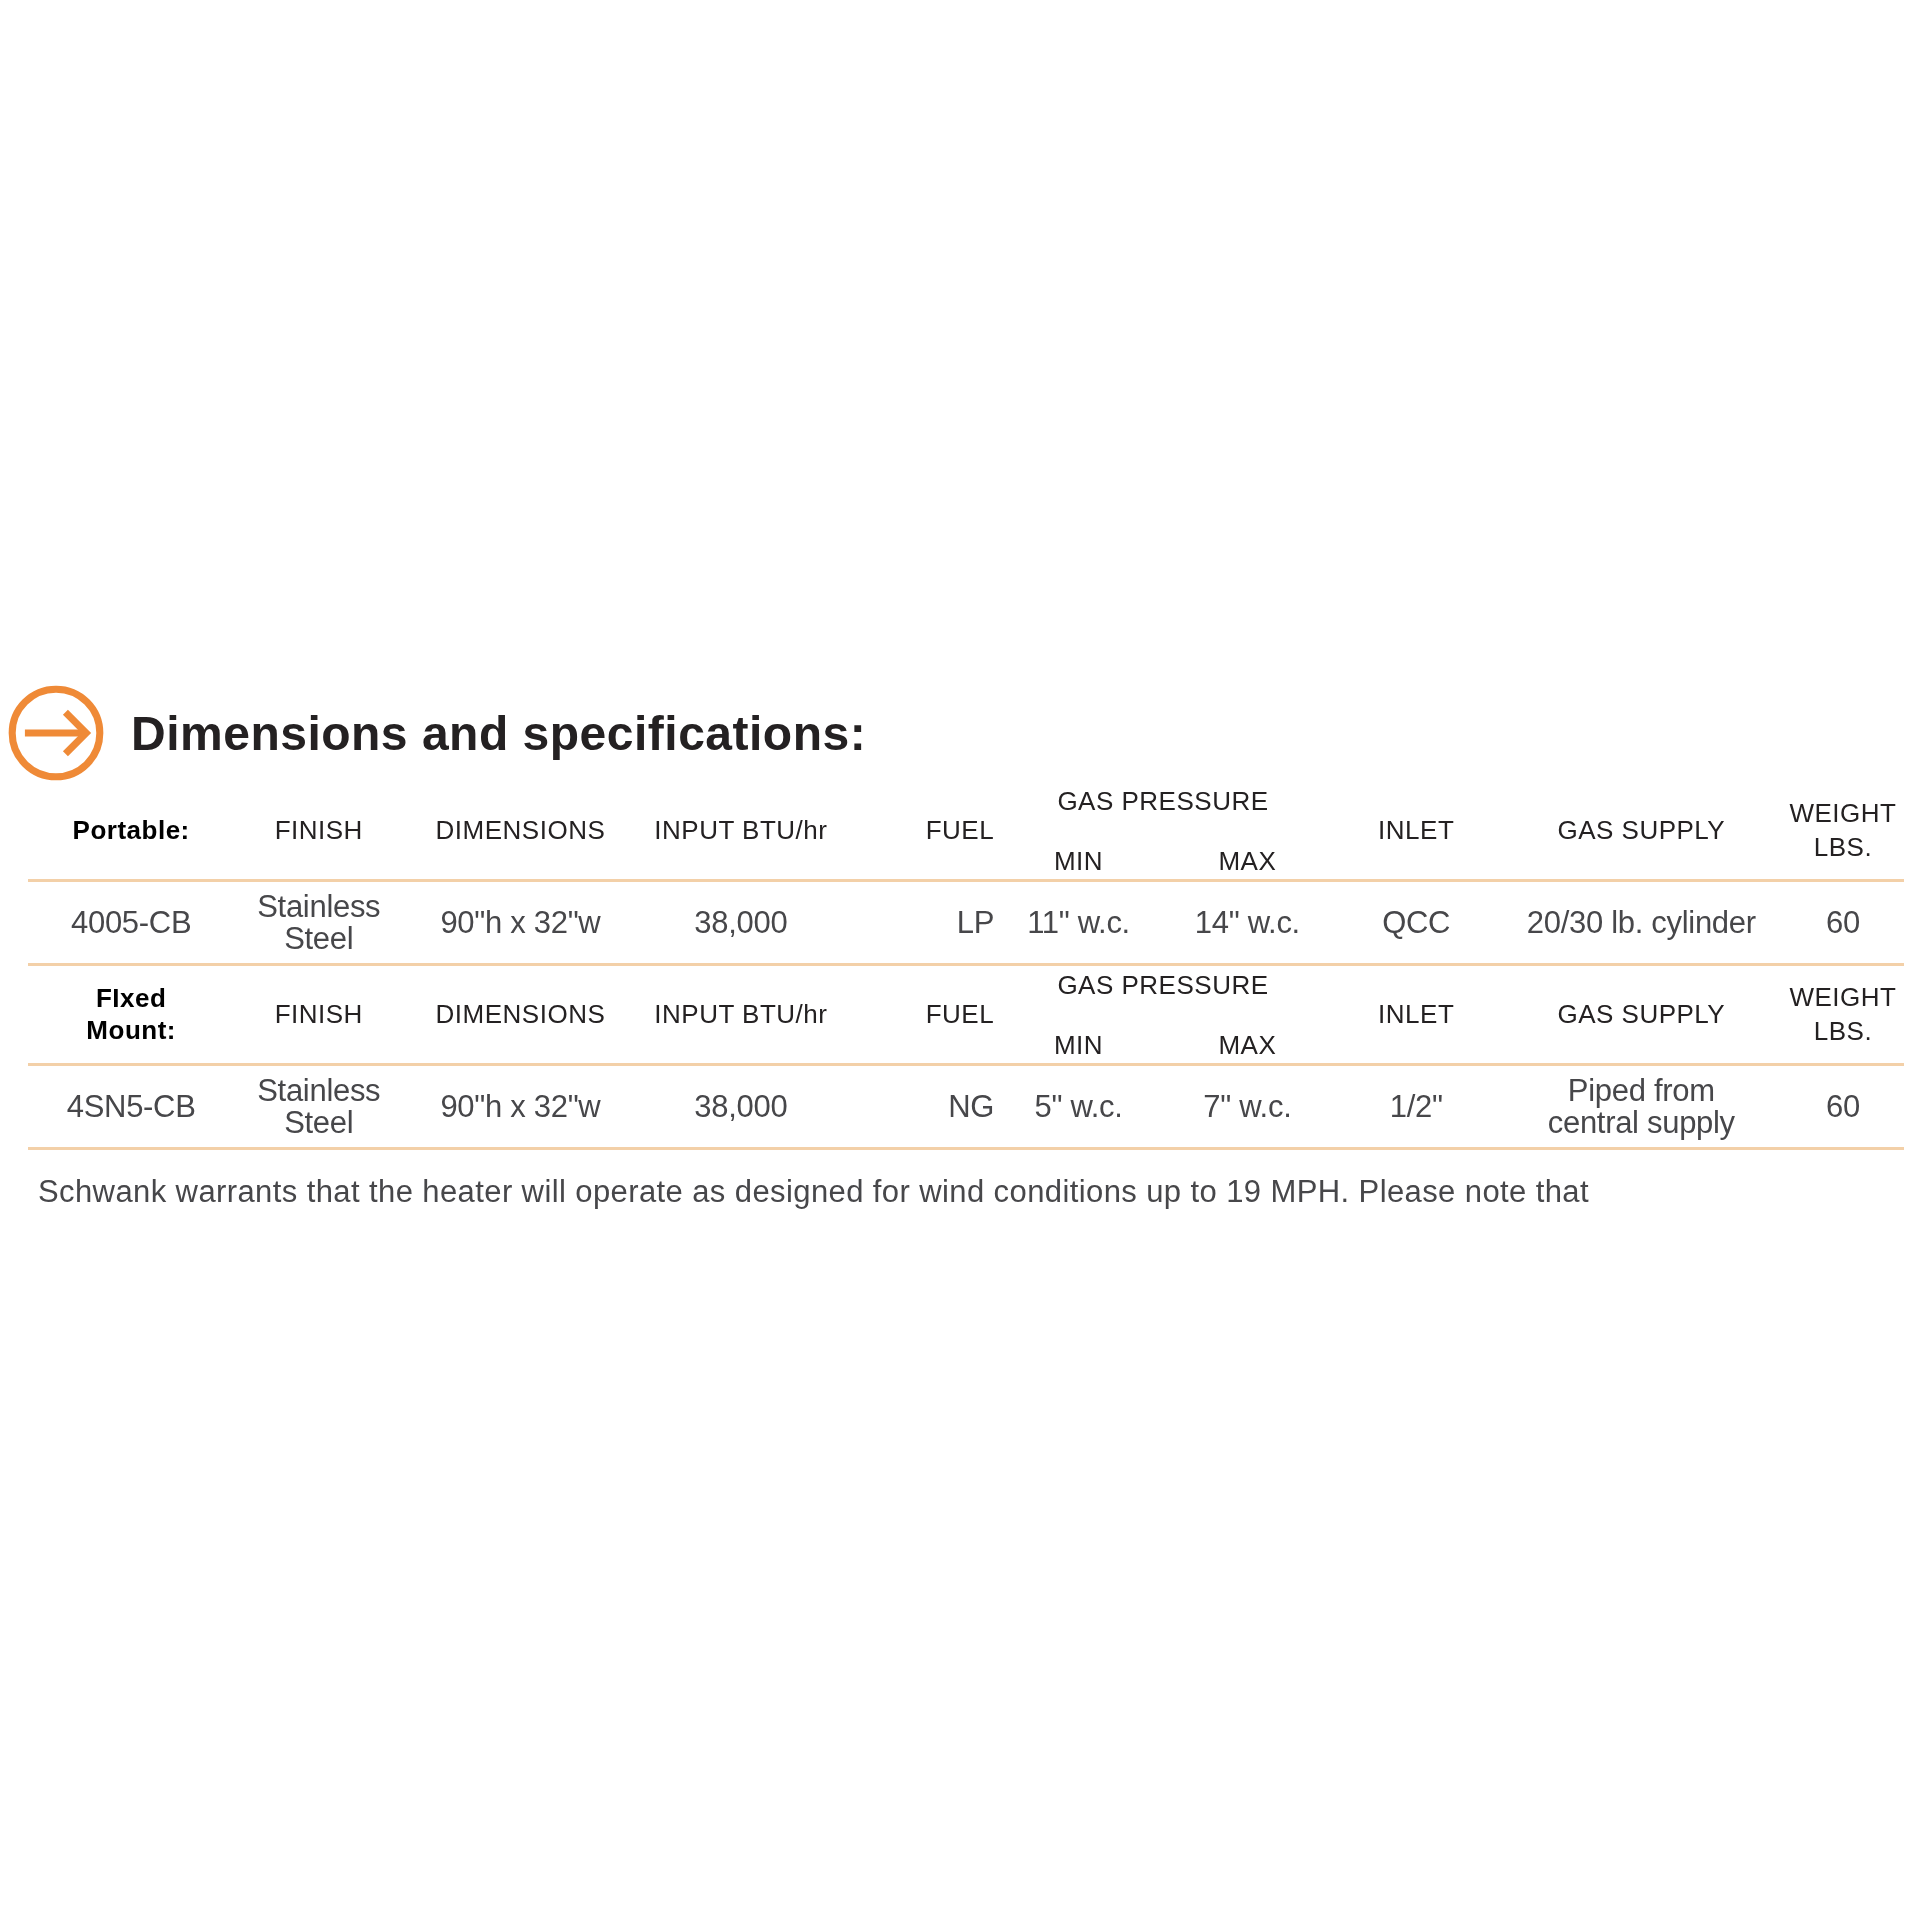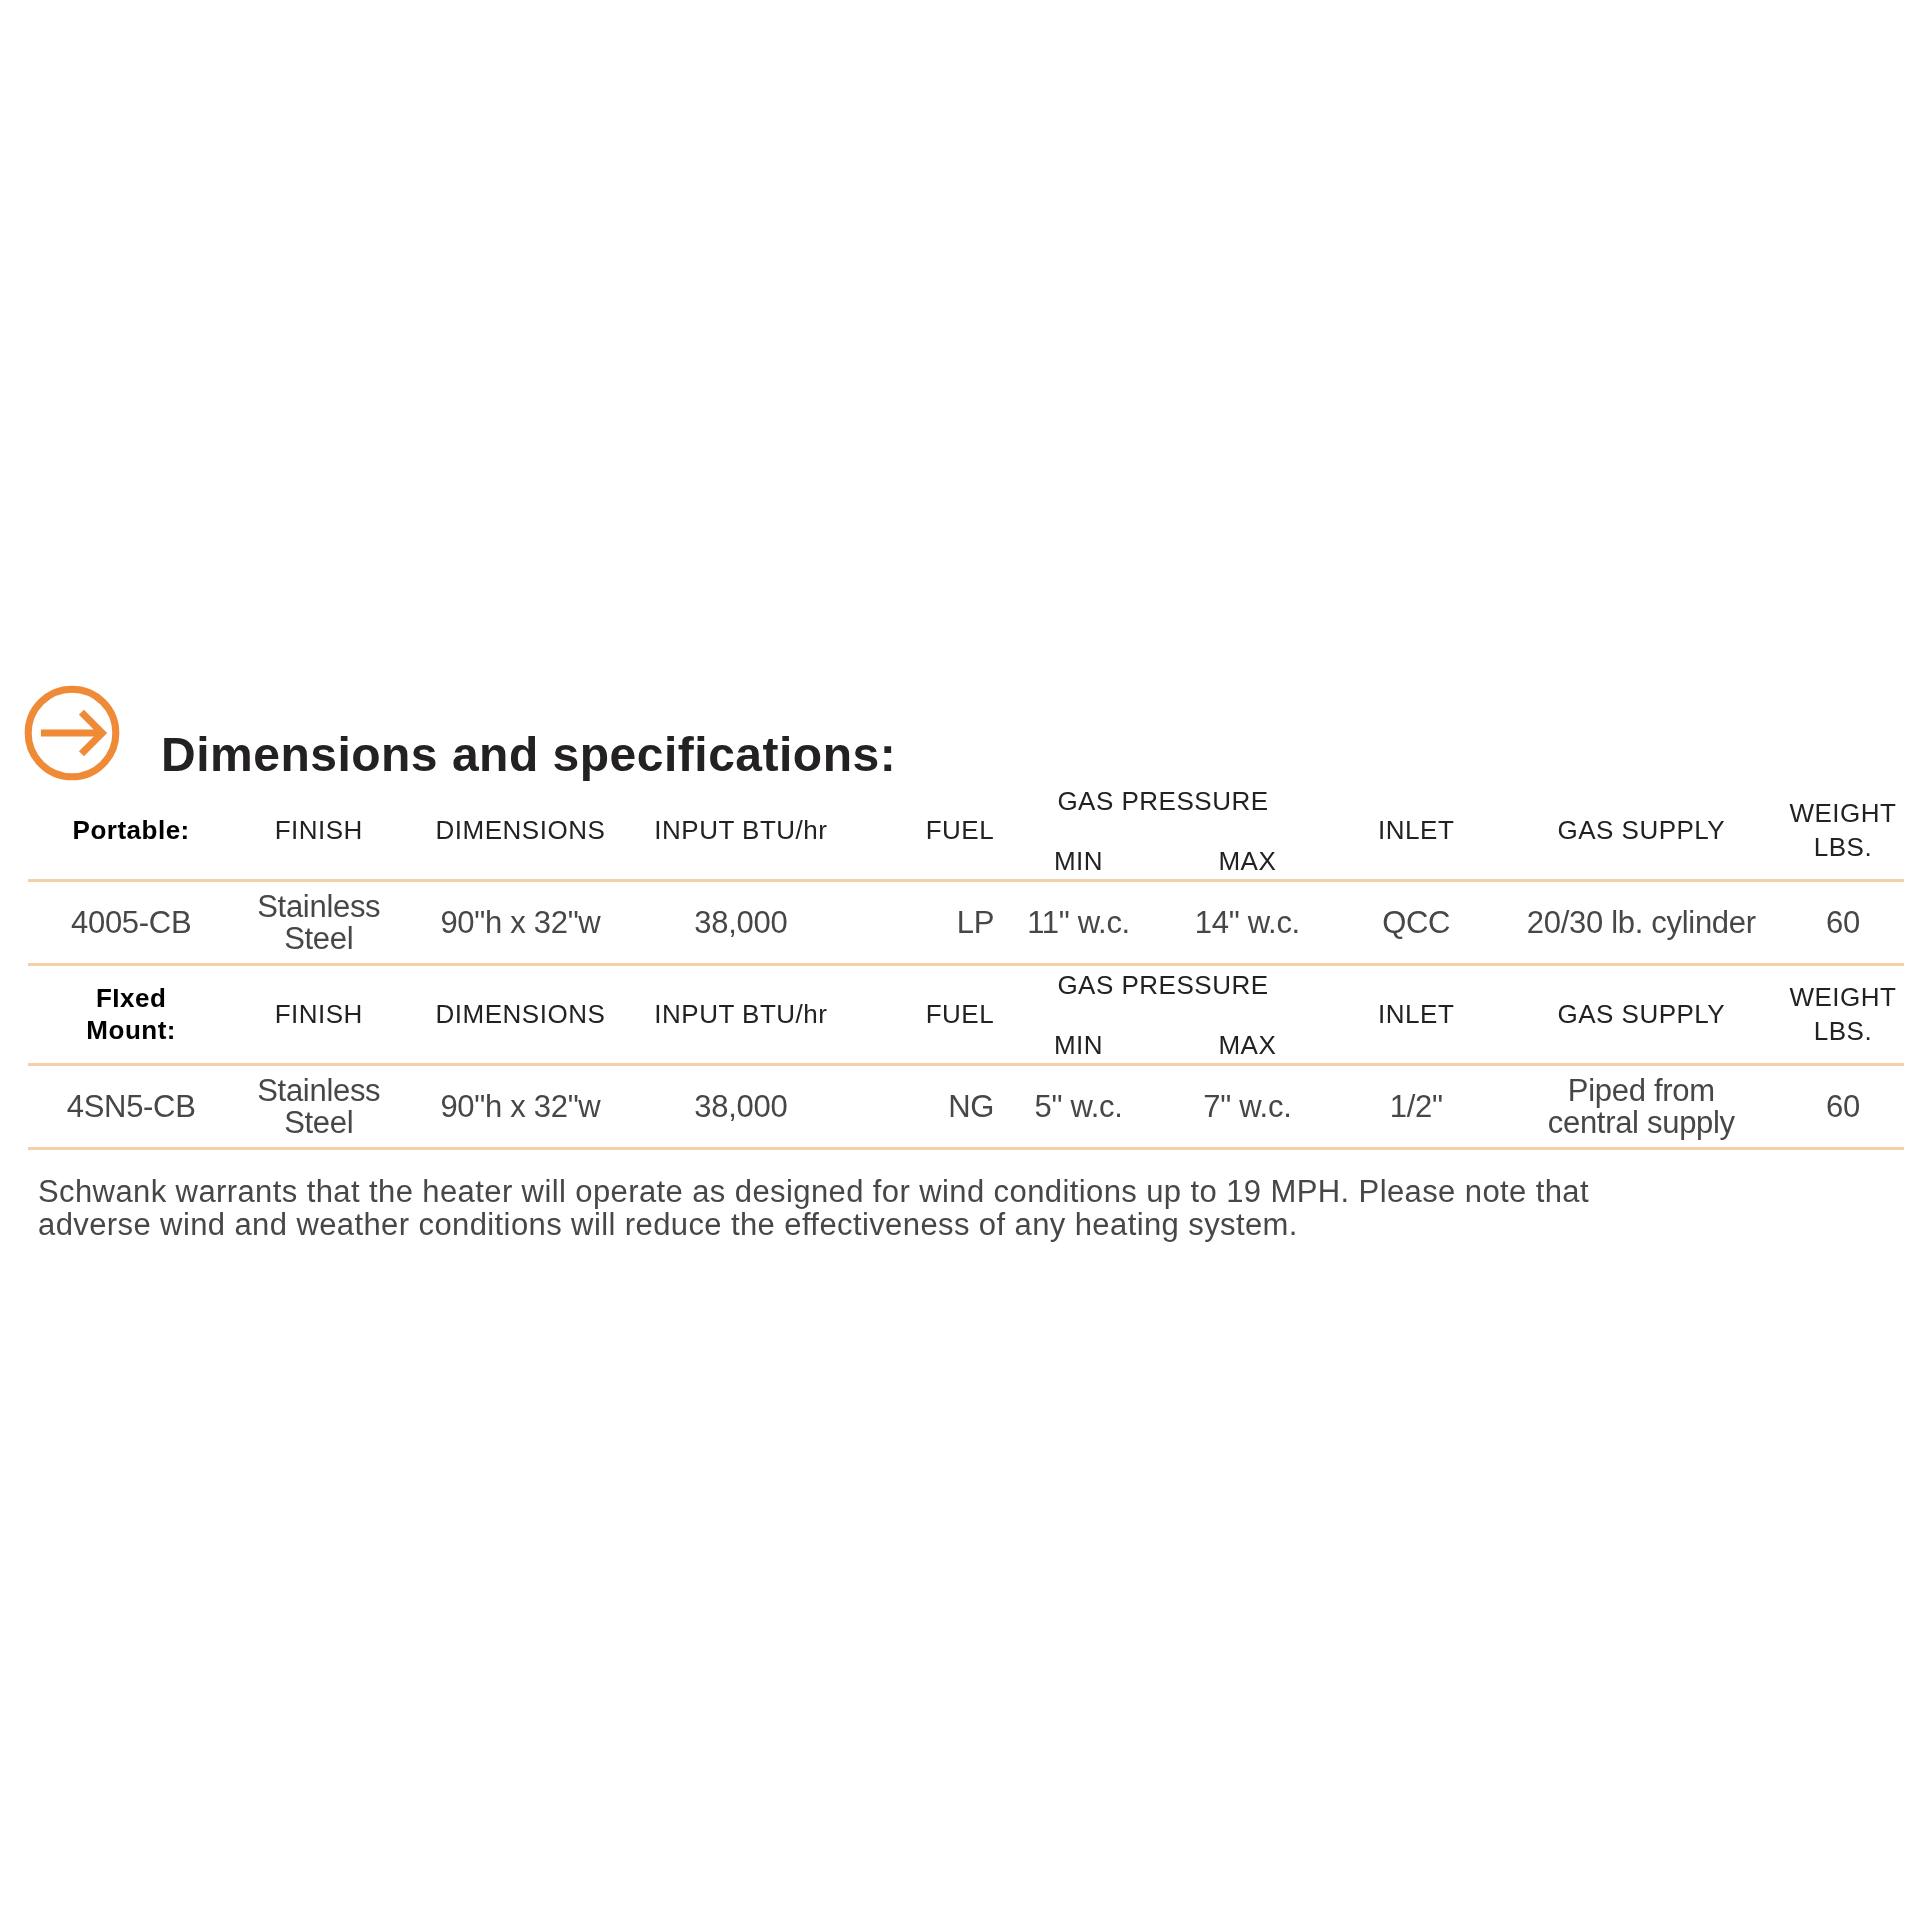--- a/index.html
+++ b/index.html
@@ -5,22 +5,22 @@
   html,body{margin:0;padding:0;background:#ffffff;}
   .page{
     position:relative;
     width:1928px;height:1928px;
     background:#ffffff;
     font-family:"Liberation Sans", sans-serif;
     overflow:hidden;
   }
   
   .title-row{
-    position:absolute;top:684px;left:23px;
-    display:flex;align-items:flex-end;gap:40px;
+    position:absolute;top:684px;left:7px;
+    display:flex;align-items:center;gap:26px;
   }
   .icon-wrap{display:block;width:98px;height:98px;}
   .title{
     margin:0;
     font-size:48px;font-weight:700;color:#242122;
     letter-spacing:0.5px;
   }
   
   .spec-table{
     position:absolute;top:782px;left:28px;width:1876px;
@@ -164,17 +164,16 @@
       <div class="cell c-supply td">
         <span class="wrap-supply">Piped from central supply</span>
       </div>
       <div class="cell c-weight td nw">60</div>
     </div>
 
   </div>
 
   <div class="footer">
     <div class="fline">Schwank warrants that the heater will operate as designed for wind conditions up to 19 MPH. Please note that</div>
-    <div class="fline">adverse wind and weather conditions will reduce the effectiveness of any heating system.</div>
   </div>
 
 </div>
 
 
 </body></html>

